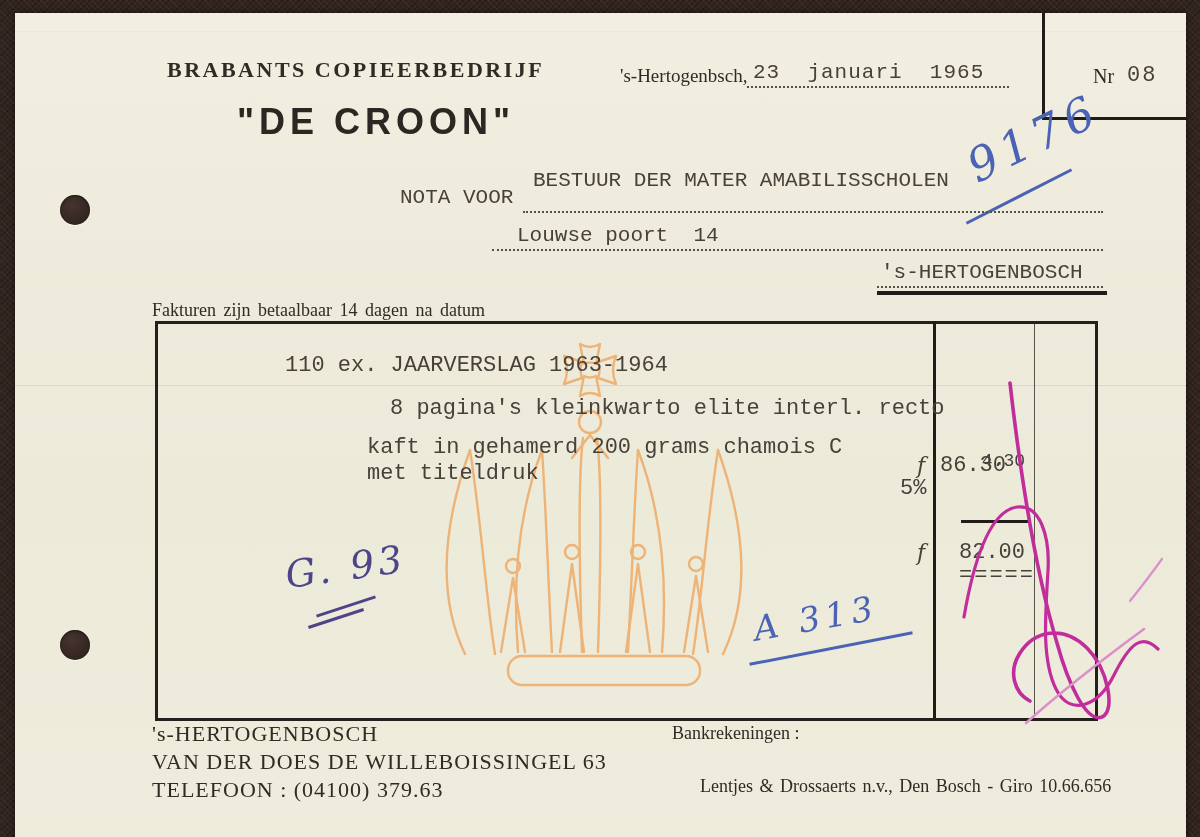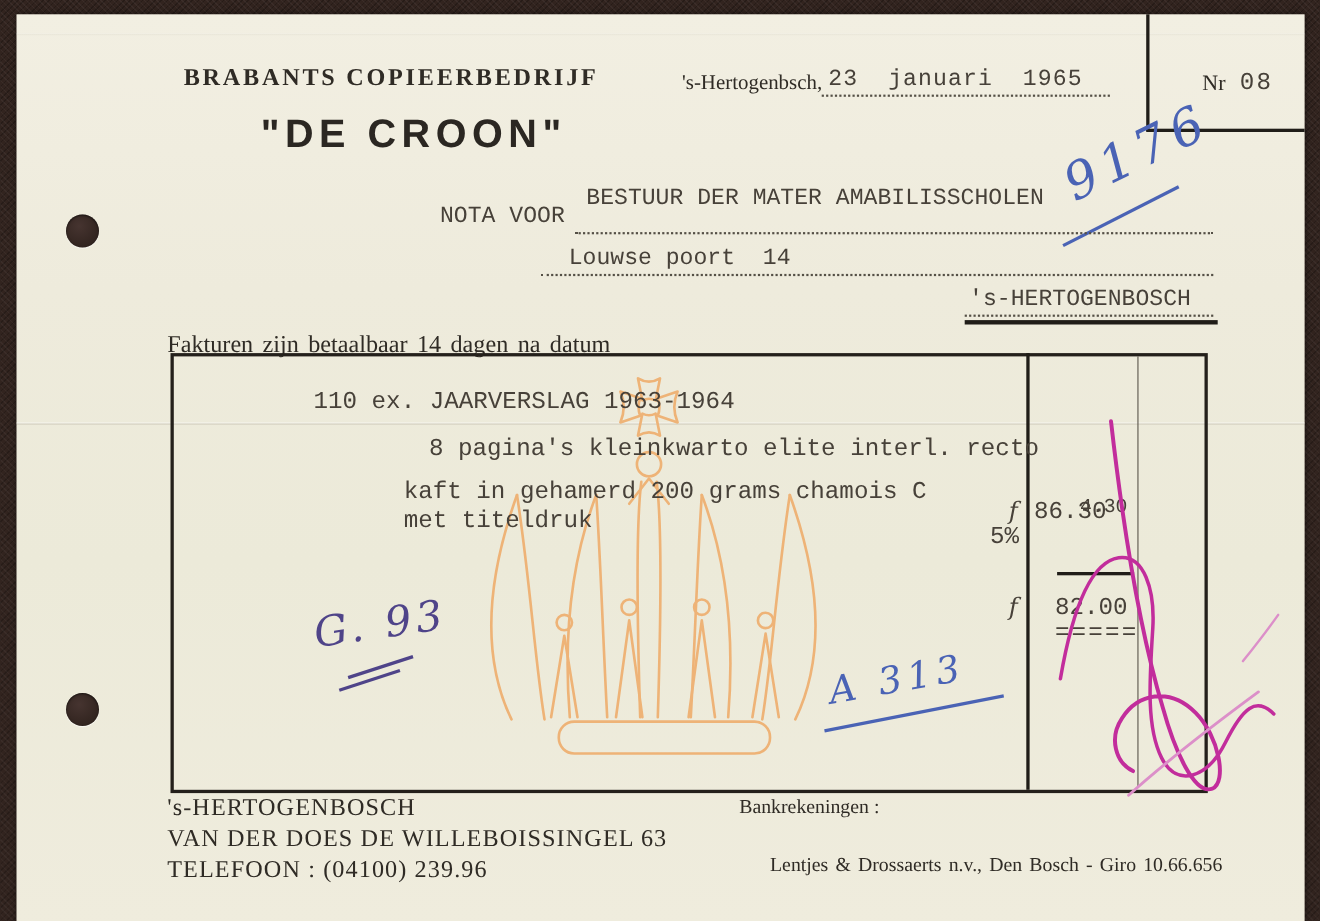--- a/index.html
+++ b/index.html
@@ -59,21 +59,21 @@
   <div class="abs mono" style="left:518px;top:156px;font-size:21px">BESTUUR DER MATER AMABILISSCHOLEN</div>
   <div class="abs dotted" style="left:508px;top:198px;width:580px"></div>
 
   <div class="abs mono" style="left:502px;top:211px;font-size:21px">Louwse poort  14</div>
   <div class="abs dotted" style="left:477px;top:236px;width:611px"></div>
 
   <div class="abs mono" style="left:866px;top:248px;font-size:21px">'s-HERTOGENBOSCH</div>
   <div class="abs dotted" style="left:862px;top:273px;width:226px"></div>
   <div class="abs rule" style="left:862px;top:278px;width:230px;height:4px"></div>
 
-  <div class="abs serif" style="left:137px;top:287px;font-size:22px;word-spacing:3px">Fakturen zijn betaalbaar 14 dagen na datum</div>
+  <div class="abs serif" style="left:137px;top:287px;font-size:18px;word-spacing:3px">Fakturen zijn betaalbaar 14 dagen na datum</div>
 
   <div class="abs" style="left:140px;top:308px;width:937px;height:394px;border:3px solid #24201b"></div>
   <div class="abs rule" style="left:918px;top:308px;width:3px;height:397px"></div>
   <div class="abs" style="left:1019px;top:311px;width:1px;height:391px;background:#5a554b"></div>
 
   <svg class="abs" style="left:405px;top:325px" width="340" height="350" viewBox="0 0 340 350" fill="none" stroke="#eeb377" stroke-width="2.4" stroke-linecap="round" stroke-linejoin="round">
 
     <path d="M160,6 Q170,12 180,6 L176,26 Q170,23 164,26 Z"></path>
     <path d="M160,58 Q170,52 180,58 L176,38 Q170,41 164,38 Z"></path>
     <path d="M144,18 Q150,32 144,46 L162,40 Q159,32 162,24 Z"></path>
@@ -130,18 +130,18 @@
 
   <svg class="abs" style="left:915px;top:318px" width="240" height="400" viewBox="0 0 240 400" fill="none" stroke-linecap="round" stroke-linejoin="round">
     <path stroke="#c22d9c" stroke-width="3.6" d="M80,52 C90,140 104,235 127,312 C138,352 156,392 172,386 C186,380 178,338 157,317 C133,293 104,300 90,322 C78,340 84,362 100,370"></path>
     <path stroke="#c22d9c" stroke-width="3.2" d="M34,286 C44,228 60,180 87,176 C110,173 120,205 118,240 C115,288 112,330 126,358 C140,386 168,376 184,344 C200,312 212,302 228,318"></path>
     <path stroke="#dc8fc9" stroke-width="2.6" d="M96,392 C136,356 176,326 214,298"></path>
     <path stroke="#dc8fc9" stroke-width="2.2" d="M200,270 C212,255 222,242 232,228"></path>
   </svg>
 
   <div class="abs serif" style="left:137px;top:708px;font-size:22px;letter-spacing:1px">'s-HERTOGENBOSCH</div>
   <div class="abs serif" style="left:137px;top:736px;font-size:22px;letter-spacing:1px">VAN DER DOES DE WILLEBOISSINGEL 63</div>
-  <div class="abs serif" style="left:137px;top:764px;font-size:22px;letter-spacing:1px">TELEFOON : (04100) 239.96</div>
+  <div class="abs serif" style="left:137px;top:764px;font-size:22px;letter-spacing:1px">TELEFOON : (04100) 379.63</div>
 
   <div class="abs serif" style="left:657px;top:710px;font-size:18px">Bankrekeningen :</div>
   <div class="abs serif" style="left:685px;top:763px;font-size:18px;word-spacing:2px">Lentjes &amp; Drossaerts n.v., Den Bosch - Giro 10.66.656</div>
 
 </div>
 
 </body></html>

